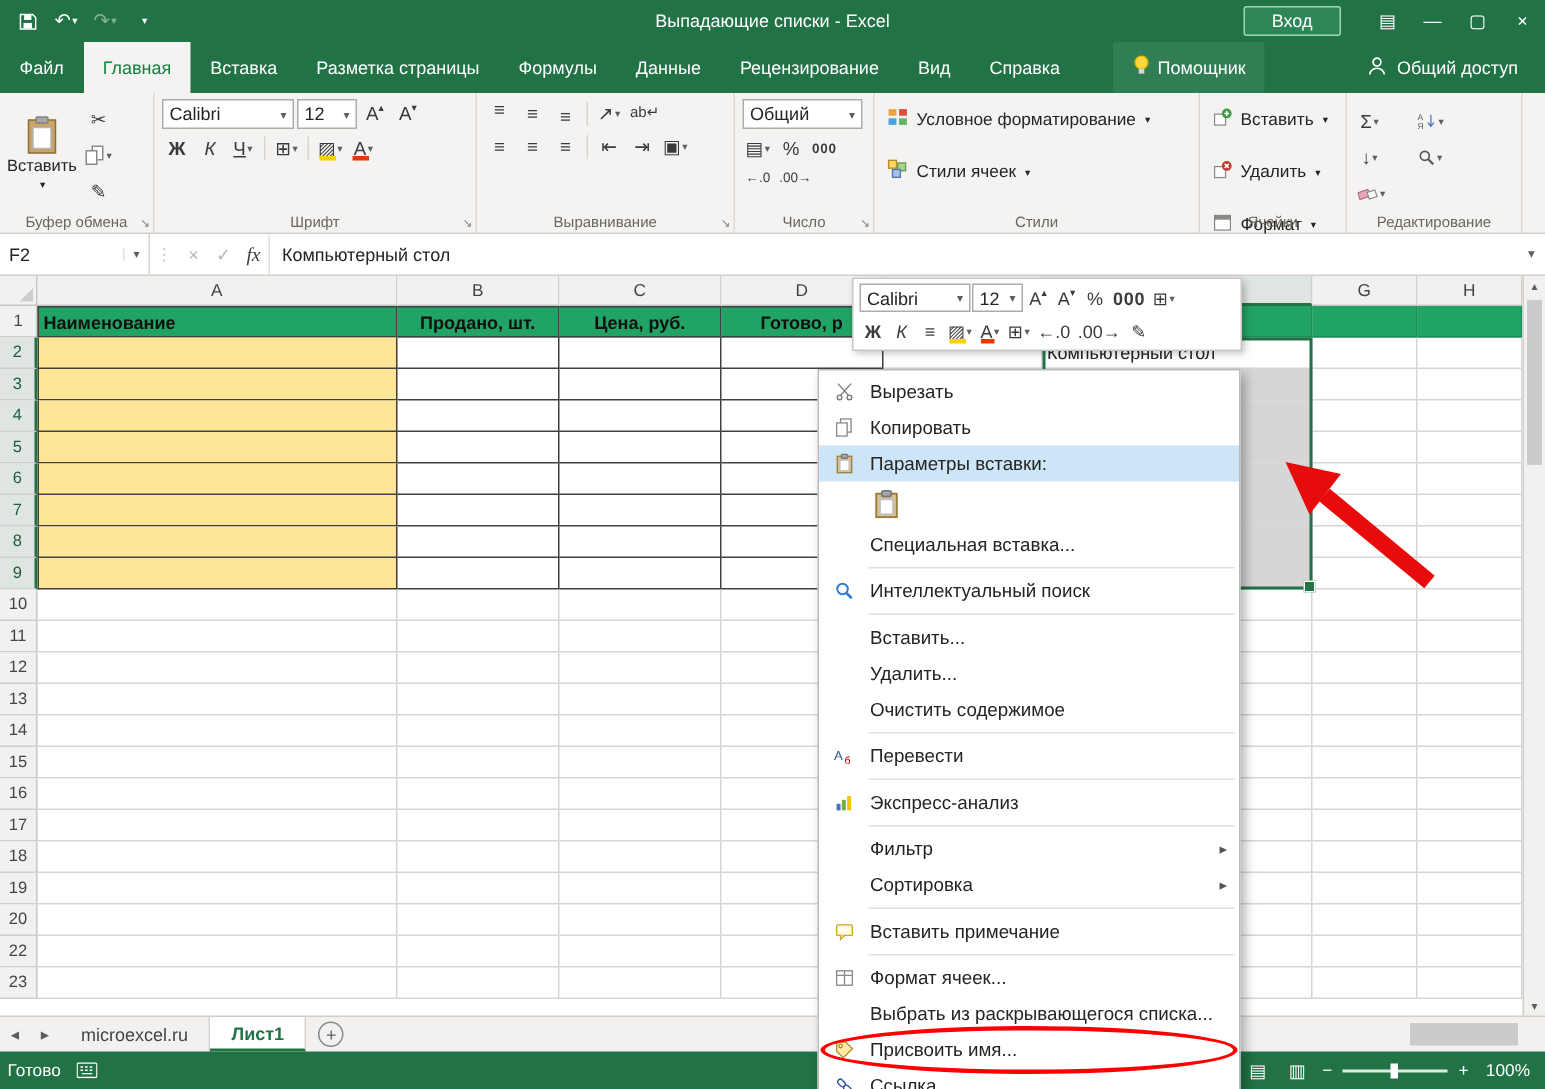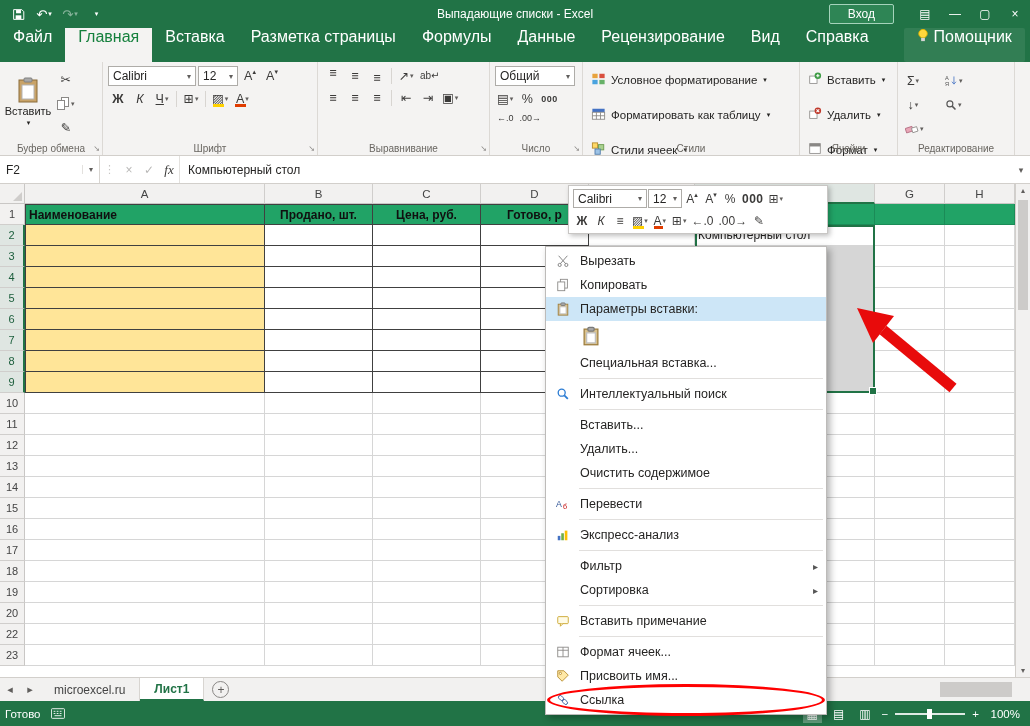--- a/index.html
+++ b/index.html
@@ -13,21 +13,21 @@
 .tbtn{min-width:24px;height:24px;display:inline-flex;align-items:center;justify-content:center;font-size:13px;color:#fff}
 .mini{font-size:7px;font-style:normal;margin-left:1px}
 .dim{opacity:.45}
 .tb-title{position:absolute;left:0;right:0;text-align:center;font-size:12px;pointer-events:none}
 .tb-right{margin-left:auto;display:flex;align-items:center;height:100%;z-index:1}
 .signin{background:#2e8555;border:1px solid #a5d3bb;color:#fff;font-size:12px;font-family:inherit;padding:2px 18px;margin-right:16px;border-radius:2px}
 .winbtn{width:30px;height:100%;display:inline-flex;align-items:center;justify-content:center;font-size:12px}
 
 
 .tabrow{position:absolute;left:0;top:28px;width:100%;height:34px;background:#217346;display:flex;align-items:stretch;color:#fff;z-index:6}
-.tab{padding:0 13px;display:flex;font-size:16px;white-space:nowrap}
+.tab{padding:0 13px;display:flex;align-items:center;font-size:12px;white-space:nowrap}
 .tab.active{background:#f4f3f2;color:#15803d}
 .tab.assistant{margin-left:22px;gap:5px;background:rgba(255,255,255,.08);border-radius:2px}
 .share-btn{margin-left:auto;display:flex;align-items:center;gap:6px;padding:0 18px;font-size:12px}
 
 
 .ribbon{position:absolute;left:0;top:62px;width:100%;height:94px;background:#f4f3f2;border-bottom:1px solid #d2cfcb;z-index:5}
 .rgroup{position:absolute;top:0;height:93px;border-right:1px solid #dcd9d5;padding:4px 4px 16px 5px}
 .glabel{position:absolute;left:0;right:0;bottom:1px;text-align:center;font-size:10px;color:#696661}
 .launcher{position:absolute;right:2px;bottom:2px;font-size:8px;color:#8a8886}
 .rrow{display:flex;align-items:center;gap:2px;margin-bottom:3px}
@@ -313,31 +313,20 @@
                 <rect x="1" y="2" width="6" height="5" fill="#e8a33d"></rect>
                 <rect x="9" y="2" width="6" height="5" fill="#d94f3d"></rect>
                 <rect x="1" y="9" width="6" height="5" fill="#4aa3df"></rect>
                 <rect x="9" y="9" width="6" height="5" fill="#67b168"></rect>
               </svg></span>
           <span>Условное форматирование</span>
             <i class="mini">▾</i>
         </div>
         <div class="sbtn">
           <span><svg width="15" height="14" viewBox="0 0 16 16">
-                <rect x="1" y="2" width="14" height="4" fill="#4472c4"></rect>
-                <rect x="1" y="6" width="14" height="8" fill="#fff" stroke="#8a8886"></rect>
-                <line x1="1" y1="10" x2="15" y2="10" stroke="#8a8886"></line>
-                <line x1="5.6" y1="6" x2="5.6" y2="14" stroke="#8a8886"></line>
-                <line x1="10.3" y1="6" x2="10.3" y2="14" stroke="#8a8886"></line>
-              </svg></span>
-          <span>Форматировать как таблицу</span>
-            <i class="mini">▾</i>
-        </div>
-        <div class="sbtn">
-          <span><svg width="15" height="14" viewBox="0 0 16 16">
                 <rect x="1" y="1" width="6" height="6" fill="#ffd966" stroke="#b58a2a"></rect>
                 <rect x="8" y="3" width="6" height="6" fill="#a9d18e" stroke="#6a9a4e"></rect>
                 <rect x="4" y="8" width="6" height="6" fill="#9dc3e6" stroke="#4e7aa8"></rect>
               </svg></span>
           <span>Стили ячеек</span>
             <i class="mini">▾</i>
         </div>
       </div>
       <div class="glabel">Стили</div>
     </div>
@@ -862,20 +851,24 @@
         <span class="micon">
           <svg width="14" height="14" viewBox="0 0 16 16">
             <rect x="2" y="2.5" width="12" height="11" fill="#fff" stroke="#8a8886"></rect>
             <line x1="2" y1="6" x2="14" y2="6" stroke="#8a8886"></line>
             <line x1="8" y1="2.5" x2="8" y2="13.5" stroke="#8a8886"></line>
           </svg>
         </span>
         <span class="mlabel">Формат ячеек...</span>
       </div>
       <div class="mitem">
+        <span class="micon"></span>
+        <span class="mlabel">Выбрать из раскрывающегося списка...</span>
+      </div>
+      <div class="mitem">
         <span class="micon">
           <svg width="14" height="14" viewBox="0 0 16 16">
             <path d="M2 2 L9 2 L14 7 L7 14 L2 9 Z" fill="#ffe9a8" stroke="#b58a2a"></path>
             <circle cx="5" cy="5" r="1.3" fill="#fff" stroke="#b58a2a"></circle>
           </svg>
         </span>
         <span class="mlabel">Присвоить имя...</span>
       </div>
       <div class="mitem">
         <span class="micon">

